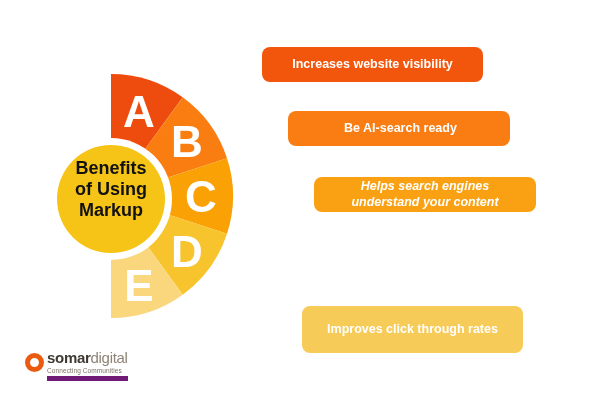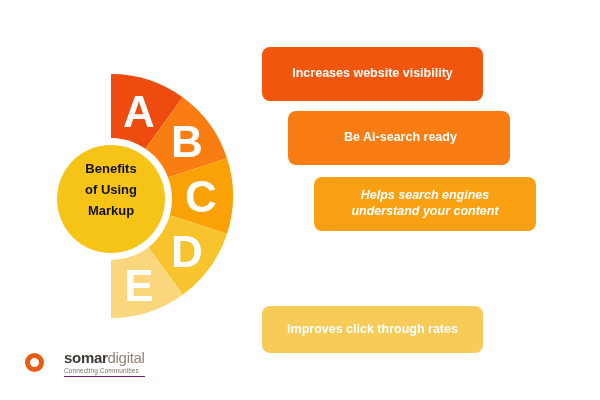--- a/index.html
+++ b/index.html
@@ -20,30 +20,30 @@
     font-size: 44px;
     fill: #ffffff;
     text-anchor: middle;
   }
   .center-label {
     position: absolute;
     left: 57px;
     top: 158px;
     width: 108px;
     text-align: center;
-    font-size: 13px;
+    font-size: 18px;
     font-weight: bold;
     line-height: 21px;
     color: #111111;
   }
 
   
   .bar {
     position: absolute;
-    height: 54px;
+    height: 35px;
     border-radius: 8px;
     display: flex;
     align-items: center;
     justify-content: center;
     text-align: center;
     color: #ffffff;
     font-weight: bold;
     font-size: 12.5px;
     line-height: 1.25;
     padding: 0 25px;
@@ -65,22 +65,22 @@
   }
   .logo-ring {
     width: 9px;
     height: 9px;
     border: 5px solid #E95C10;
     border-radius: 50%;
     margin-top: 2px;
     box-sizing: content-box;
   }
   .logo-textblock {
-    margin-left: 20px;
-    border-bottom: 1px solid #701a75;
+    margin-left: 3px;
+    border-bottom: 5px solid #701a75;
     padding-bottom: 2px;
   }
   .logo-word {
     font-size: 15px;
     line-height: 14px;
     letter-spacing: -0.3px;
     white-space: nowrap;
   }
   .logo-somar   { font-weight: bold; color: #3E3933; }
   .logo-digital { font-weight: normal; color: #8E8375; }
@@ -116,21 +116,21 @@
 
   <div class="center-label">
     <div>Benefits</div>
     <div>of Using</div>
     <div>Markup</div>
   </div>
 
   <div class="bar bar-1" style="background: rgb(242, 86, 12);">Increases website visibility</div>
   <div class="bar bar-2" style="background: rgb(249, 125, 19);">Be AI-search ready</div>
   <div class="bar bar-3" style="background: rgb(249, 161, 18); font-style: italic;">Helps search engines understand your content</div>
-  <div class="bar bar-5" style="background: rgb(247, 203, 88);">Improves click through rates</div>
+  <div class="bar bar-5" style="background: rgb(247, 203, 88); margin-left: 40px;">Improves click through rates</div>
 
   <div class="logo">
     <span class="logo-ring" style="border-color: rgb(233, 92, 16);"></span>
     <div class="logo-textblock">
       <div class="logo-word">
         <span class="logo-somar">somar</span><span class="logo-digital">digital</span>
       </div>
       <div class="logo-tagline">Connecting Communities</div>
     </div>
   </div>

